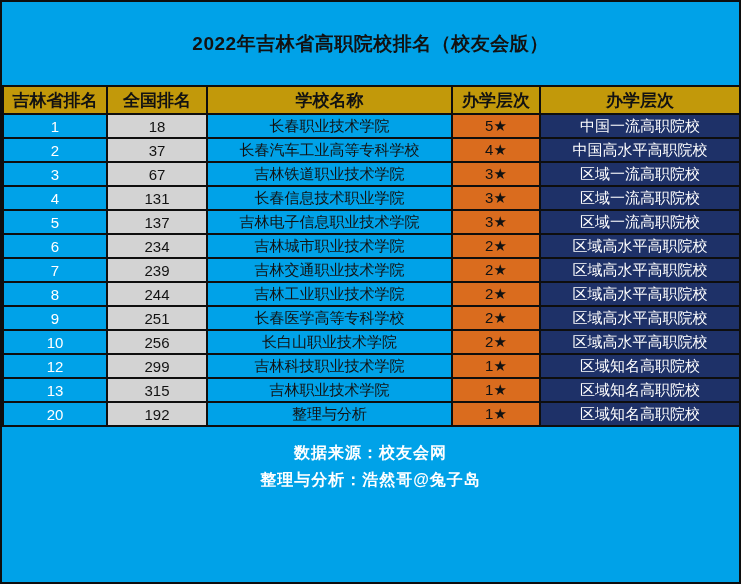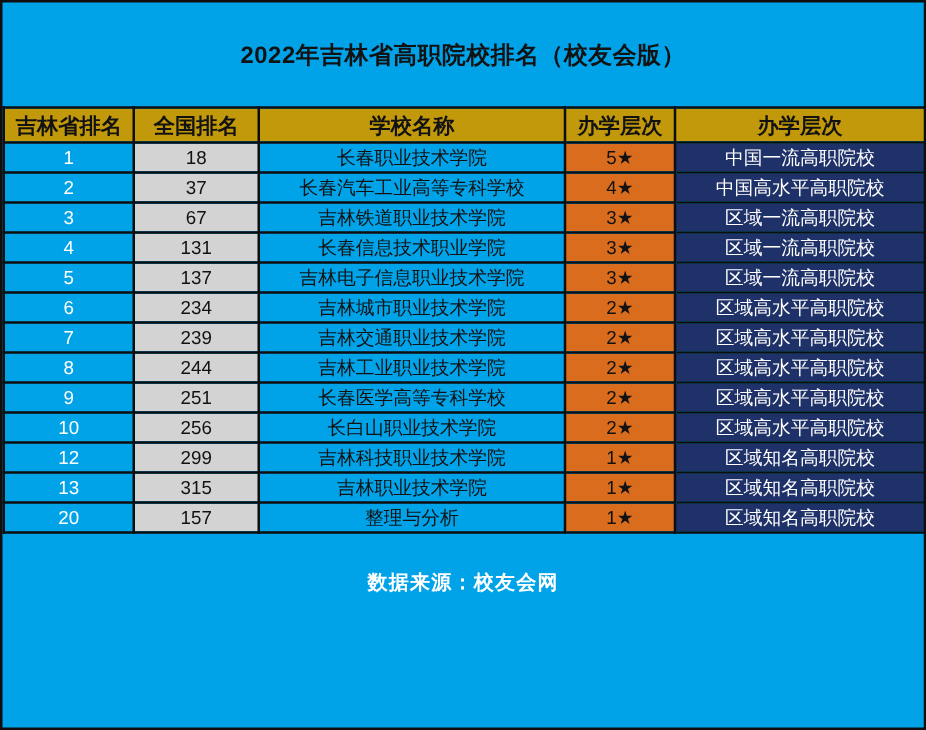--- a/index.html
+++ b/index.html
@@ -182,25 +182,26 @@
       <td class="c1">13</td>
       <td class="c2">315</td>
       <td class="c3">吉林职业技术学院</td>
       <td class="c4">1★</td>
       <td class="c5">区域知名高职院校</td>
     </tr>
 
 
     <tr>
       <td class="c1">20</td>
-      <td class="c2">157</td>
+      <td class="c2">192</td>
       <td class="c3">整理与分析</td>
       <td class="c4">1★</td>
       <td class="c5">区域知名高职院校</td>
     </tr>
   </tbody>
   </table>
 
   <div class="footer">
     <div>数据来源：校友会网</div>
+    <div>整理与分析：浩然哥@兔子岛</div>
   </div>
 
 </div>
 
 </body></html>

